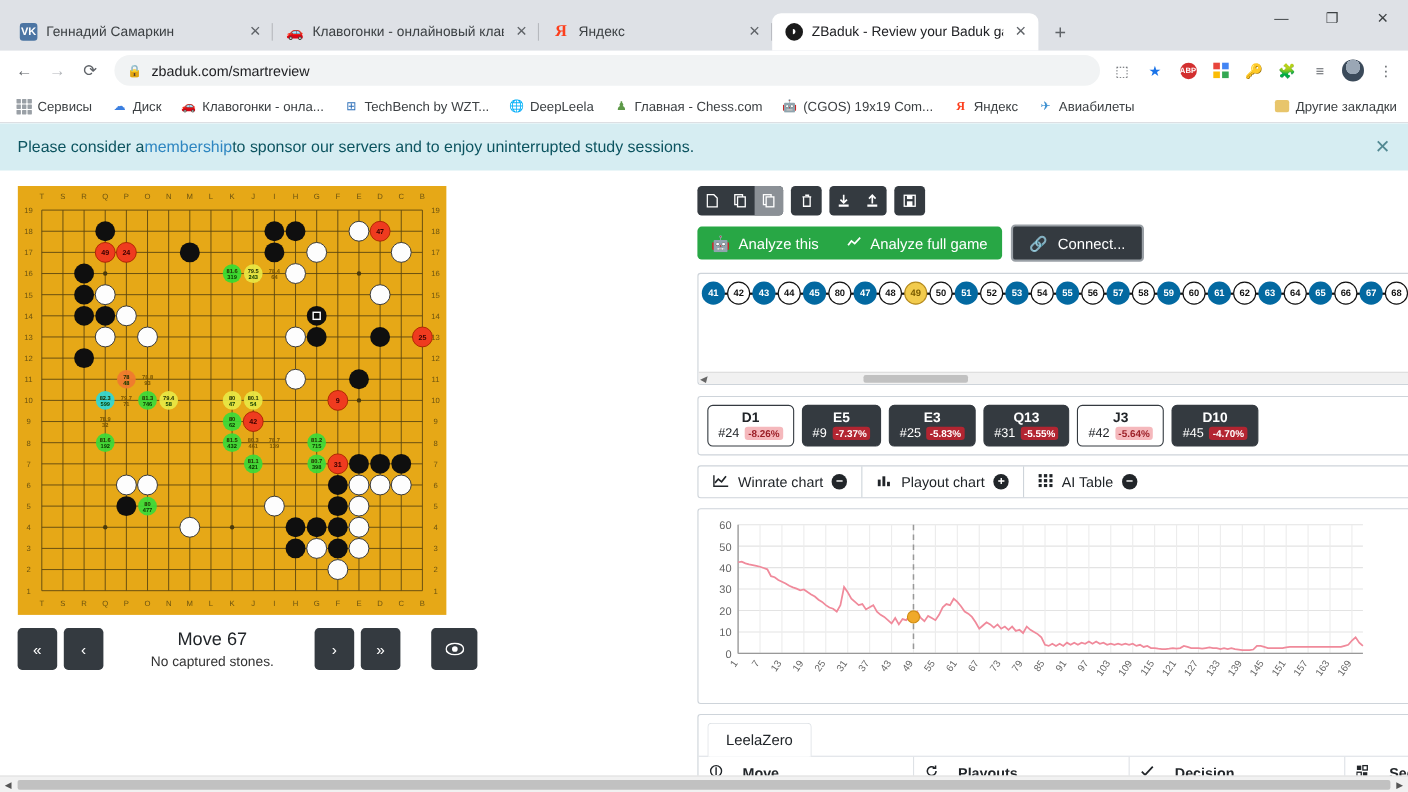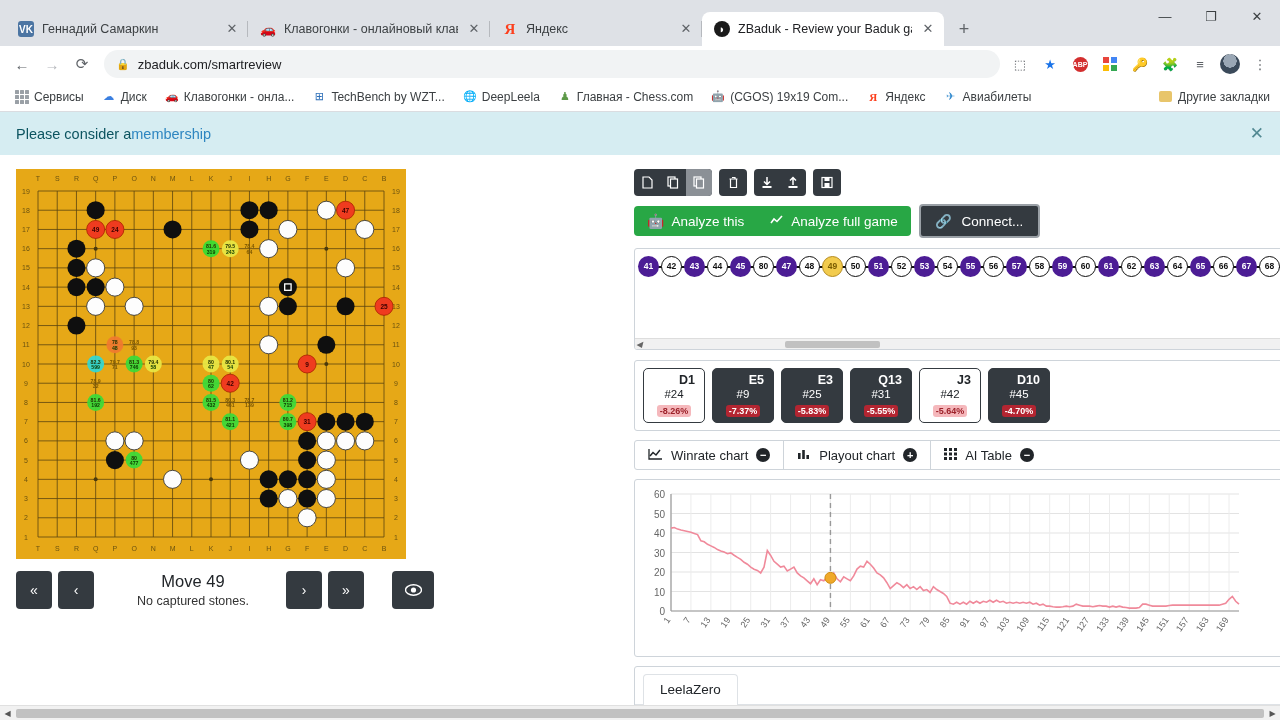--- a/index.html
+++ b/index.html
@@ -344,21 +344,21 @@
     width: 21px; height: 21px;
     border-radius: 50%;
     display: flex; align-items: center; justify-content: center;
     font-size: 8.5px;
     font-weight: bold;
     position: relative;
     z-index: 1;
     margin: 0 1px;
     flex: 0 0 21px;
   }
-  .mv.b { background: #4c1d95; color: #fff; }
+  .mv.b { background: #0369a1; color: #fff; }
   .mv.w { background: #fff; color: #111; border: 1.3px solid #111; }
   .mv.cur { background: #f2cb4d; color: #7a5c00; border: 1.3px solid #b58b1f; }
   .strip-scroll-v i, .strip-scroll-h i { display:block; text-align:center; font-size:8px; color:#666; }
   .strip-scroll-h {
     position: absolute; left: 0; right: 12px; bottom: 0; height: 11px;
     background: #f1f1f1; border-top: 1px solid #ddd;
   }
   .sh-thumb { position:absolute; left: 150px; top:2px; width: 95px; height: 7px; background:#c1c1c1; border-radius:2px;}
 
   
@@ -373,22 +373,22 @@
   }
   .chip {
     border-radius: 5px;
     padding: 4px 9px 5px 9px;
     text-align: center;
     min-width: 62px;
     border: 1px solid #343a40;
   }
   .chip.dark { background: #343a40; color: #fff; }
   .chip.light { background: #fff; color: #212529; }
-  .chip-move { font-size: 12.5px; font-weight: bold; line-height: 14px; text-align: right; }
-  .chip-line { display: flex; align-items: center; justify-content: center; gap: 5px; margin-top: 1px; flex-direction: column; }
+  .chip-move { font-size: 12.5px; font-weight: bold; line-height: 14px; }
+  .chip-line { display: flex; align-items: center; justify-content: center; gap: 5px; margin-top: 1px; }
   .chip-rank { font-size: 11.5px; }
   .chip-delta {
     font-size: 9px;
     font-weight: bold;
     padding: 1px 3px;
     border-radius: 3px;
     background: #b32531;
     color: #fff;
   }
   .chip.light .chip-delta { background: #f5b8bc; color: #9c2129; }
@@ -446,21 +446,21 @@
     top: 1px;
   }
   .leela-head {
     display: flex;
     border-top: 1px solid #dee2e6;
     font-size: 13px;
     font-weight: bold;
     color: #212529;
   }
   .lh {
-    display: flex; align-items: center; gap: 7px;
+    display: flex; align-items: center; gap: 18px;
     padding: 7px 10px;
     border-right: 1px solid #dee2e6;
   }
   .lh.c1 { width: 196px; }
   .lh.c2 { width: 196px; }
   .lh.c3 { width: 196px; }
   .lh.c4 { flex: 1 1 auto; border-right: none; }
 
   
   .page-hscroll {
@@ -594,20 +594,21 @@
     <span class="folder-ico"></span>
     <span>Другие закладки</span>
   </div>
 </div>
 
 <div class="page">
 
   <div class="banner">
     <span>Please consider a </span>
     <a href="#">membership</a>
+    <span> to sponsor our servers and to enjoy uninterrupted study sessions.</span>
     <span class="banner-close">✕</span>
   </div>
 
   <div class="content">
 
     <div class="left-col">
 
 
       <div class="board-wrap">
         <svg id="goboard" width="390" height="390" viewBox="0 0 390 390">
@@ -858,21 +859,21 @@
             <circle cx="291.1111111111111" cy="329.55555555555554" r="9.034444444444443" fill="#0f0f0f"></circle>
             <circle cx="310.3333333333333" cy="329.55555555555554" r="9.034444444444443" fill="#fdfdfd" stroke="#3a3a3a" stroke-width="0.9"></circle>
             <circle cx="291.1111111111111" cy="348.77777777777777" r="9.034444444444443" fill="#fdfdfd" stroke="#3a3a3a" stroke-width="0.9"></circle>
           </svg>
       </div>
 
       <div class="board-nav">
         <div class="navbtn">«</div>
         <div class="navbtn">‹</div>
         <div class="move-info">
-          <div class="move-title">Move 49</div>
+          <div class="move-title">Move 67</div>
           <div class="move-sub">No captured stones.</div>
         </div>
         <div class="navbtn">›</div>
         <div class="navbtn">»</div>
         <div class="navbtn eye">
           <svg width="17" height="12" viewBox="0 0 17 12">
               <ellipse cx="8.5" cy="6" rx="8" ry="5.2" fill="none" stroke="#fff" stroke-width="1.4"></ellipse>
               <circle cx="8.5" cy="6" r="2.6" fill="#fff"></circle>
             </svg>
         </div>

